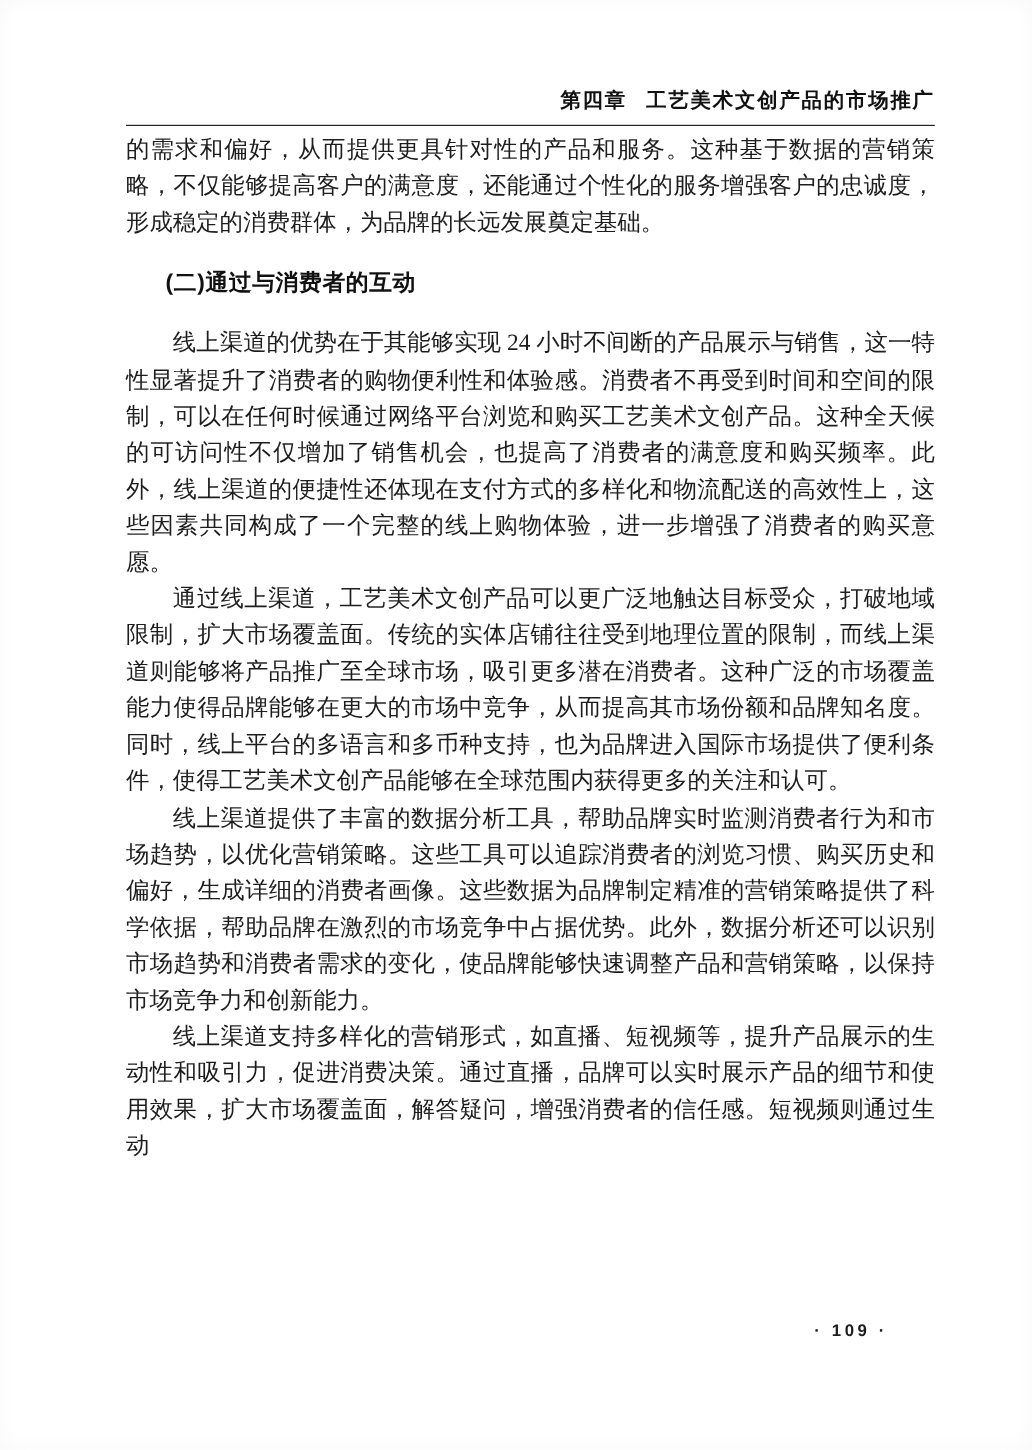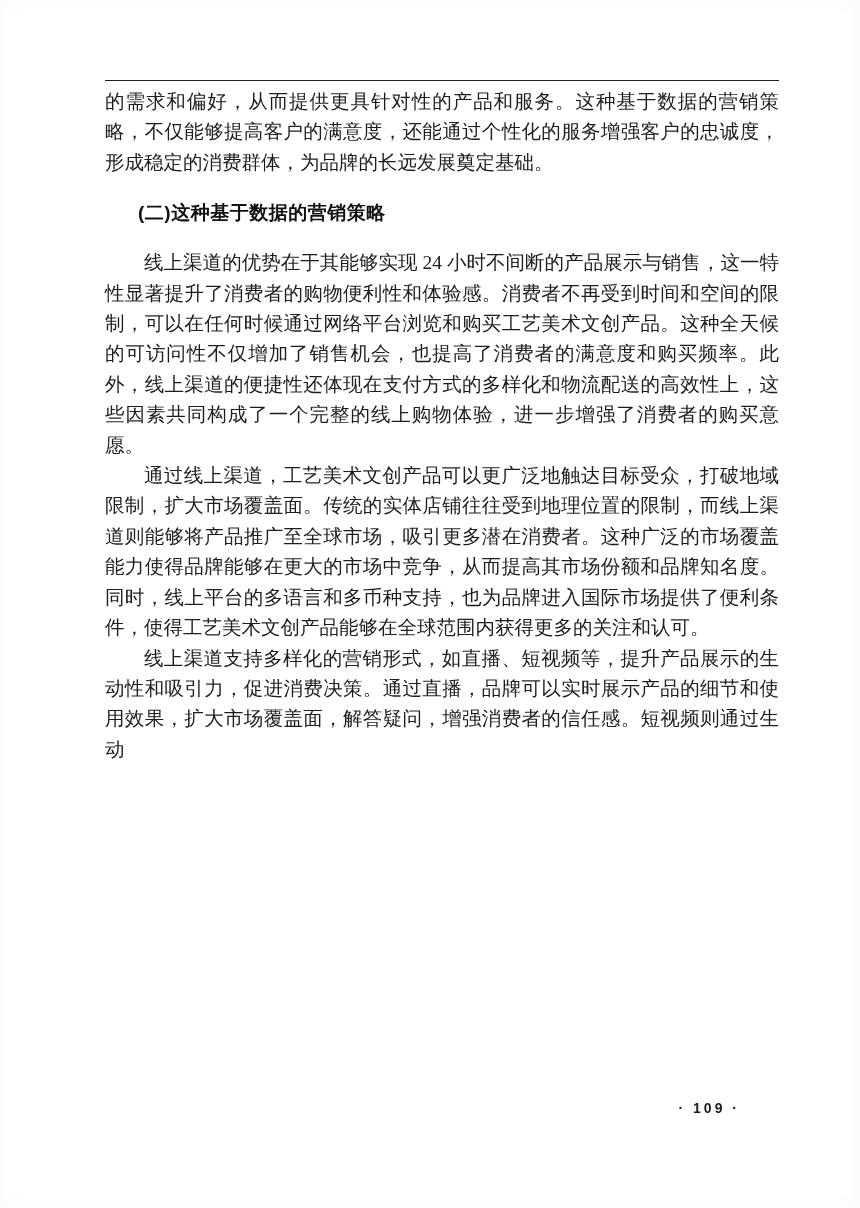--- a/index.html
+++ b/index.html
@@ -80,27 +80,31 @@
     white-space: nowrap;
     padding-left: 36px;
   }
 </style>
 </head>
 <body>
 
 <div class="page">
   <div class="content">
 
+    <div class="running-head">
+      <span class="chapter">第四章</span><span>工艺美术文创产品的市场推广</span>
+    </div>
     <hr class="rule">
 
     <div class="body-text">
       <p class="continuation">的需求和偏好，从而提供更具针对性的产品和服务。这种基于数据的营销策略，不仅能够提高客户的满意度，还能通过个性化的服务增强客户的忠诚度，形成稳定的消费群体，为品牌的长远发展奠定基础。</p>
 
-      <h2 class="section-heading">(二)这种基于数据的营销策略</h2>
+      <h2 class="section-heading">(二)通过与消费者的互动</h2>
 
       <p>线上渠道的优势在于其能够实现 24 小时不间断的产品展示与销售，这一特性显著提升了消费者的购物便利性和体验感。消费者不再受到时间和空间的限制，可以在任何时候通过网络平台浏览和购买工艺美术文创产品。这种全天候的可访问性不仅增加了销售机会，也提高了消费者的满意度和购买频率。此外，线上渠道的便捷性还体现在支付方式的多样化和物流配送的高效性上，这些因素共同构成了一个完整的线上购物体验，进一步增强了消费者的购买意愿。</p>
       <p>通过线上渠道，工艺美术文创产品可以更广泛地触达目标受众，打破地域限制，扩大市场覆盖面。传统的实体店铺往往受到地理位置的限制，而线上渠道则能够将产品推广至全球市场，吸引更多潜在消费者。这种广泛的市场覆盖能力使得品牌能够在更大的市场中竞争，从而提高其市场份额和品牌知名度。同时，线上平台的多语言和多币种支持，也为品牌进入国际市场提供了便利条件，使得工艺美术文创产品能够在全球范围内获得更多的关注和认可。</p>
+      <p>线上渠道提供了丰富的数据分析工具，帮助品牌实时监测消费者行为和市场趋势，以优化营销策略。这些工具可以追踪消费者的浏览习惯、购买历史和偏好，生成详细的消费者画像。这些数据为品牌制定精准的营销策略提供了科学依据，帮助品牌在激烈的市场竞争中占据优势。此外，数据分析还可以识别市场趋势和消费者需求的变化，使品牌能够快速调整产品和营销策略，以保持市场竞争力和创新能力。</p>
       <p>线上渠道支持多样化的营销形式，如直播、短视频等，提升产品展示的生动性和吸引力，促进消费决策。通过直播，品牌可以实时展示产品的细节和使用效果，扩大市场覆盖面，解答疑问，增强消费者的信任感。短视频则通过生动</p>
     </div>
   </div>
 
   <div class="page-footer">· 109 ·</div>
 </div>
 
 </body></html>

